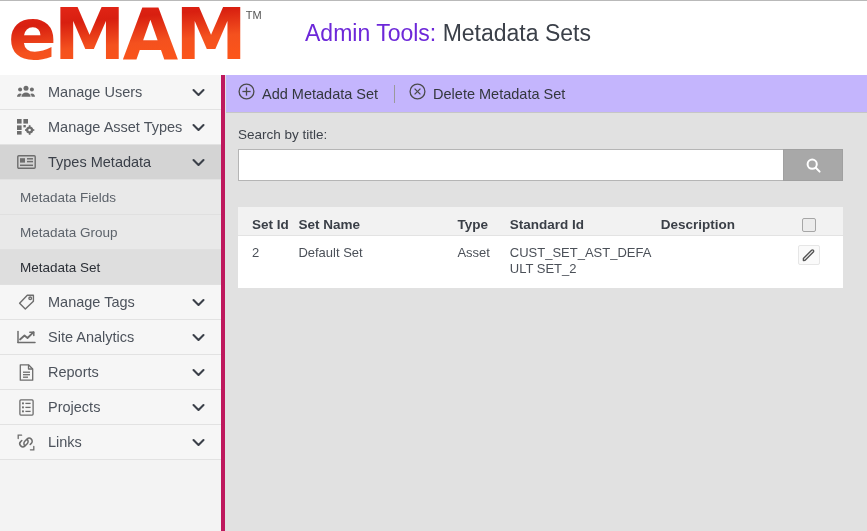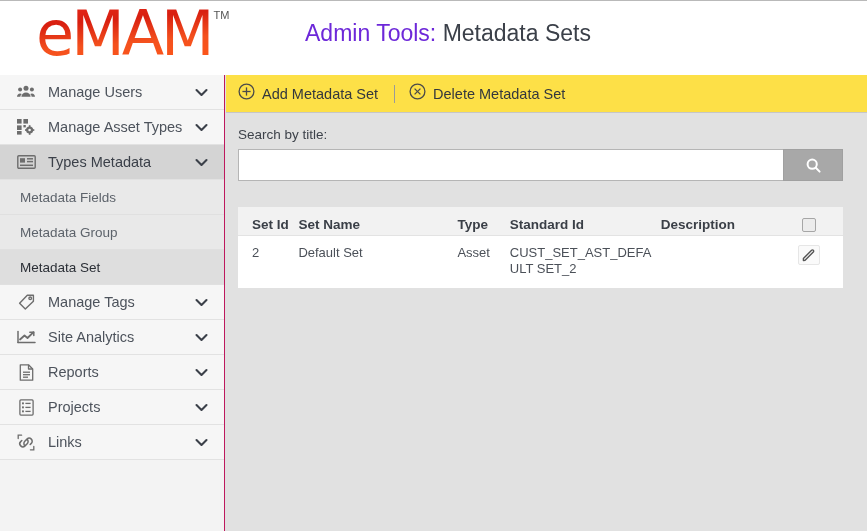--- a/index.html
+++ b/index.html
@@ -22,31 +22,30 @@
     position: absolute; left: 0; top: 0;
     width: 867px; height: 74px;
     background: #ffffff;
   }
   .logo-wrap {
     position: absolute; left: 8px; top: 2px;
     display: flex; align-items: flex-start;
   }
   .logo-text {
     font-family: "DejaVu Sans", sans-serif;
-    font-weight: normal;
-    font-size: 62px;
+    font-weight: bold;
+    font-size: 72px;
     line-height: 62px;
     letter-spacing: -3px;
     background: linear-gradient(175deg, #e8291b 0%, #d81f10 30%, #f4511e 62%, #ff5718 100%);
     -webkit-background-clip: text;
     background-clip: text;
     color: transparent;
     -webkit-text-fill-color: transparent;
     font-style: normal;
-    margin-left: 28px;
   }
   .logo-tm {
     font-size: 11px;
     color: #555;
     margin-left: 2px;
     margin-top: 6px;
     font-family: "Liberation Sans", sans-serif;
   }
   .page-title {
     position: absolute; left: 305px; top: 19px;
@@ -54,21 +53,21 @@
     white-space: nowrap;
   }
   .page-title .t-prefix { color: #6d28d9; }
   .page-title .t-main { color: #3b4049; }
 
   
   .sidebar {
     position: absolute; left: 0; top: 74px;
     width: 225px; height: 457px;
     background: #0f766e;
-    border-right: 1px solid #be185d;
+    border-right: 4px solid #be185d;
   }
   .nav-item {
     position: relative;
     height: 35px;
     display: flex; align-items: center;
     padding-left: 14px;
     border-bottom: 1px solid #e2e2e2;
     background: #f6f6f6;
     cursor: pointer;
   }
@@ -113,21 +112,21 @@
   }
 
   
   .content {
     position: absolute; left: 226px; top: 74px;
     width: 641px; height: 457px;
     background: #e1e1e1;
   }
   .toolbar {
     height: 38px;
-    background: #fde047;
+    background: #c4b5fd;
     display: flex; align-items: center;
     padding-left: 12px;
     border-bottom: 1px solid #c6c6c6;
   }
   .tool-btn {
     display: flex; align-items: center;
     cursor: pointer;
     margin-right: 2px;
   }
   .tool-btn .tb-label {

